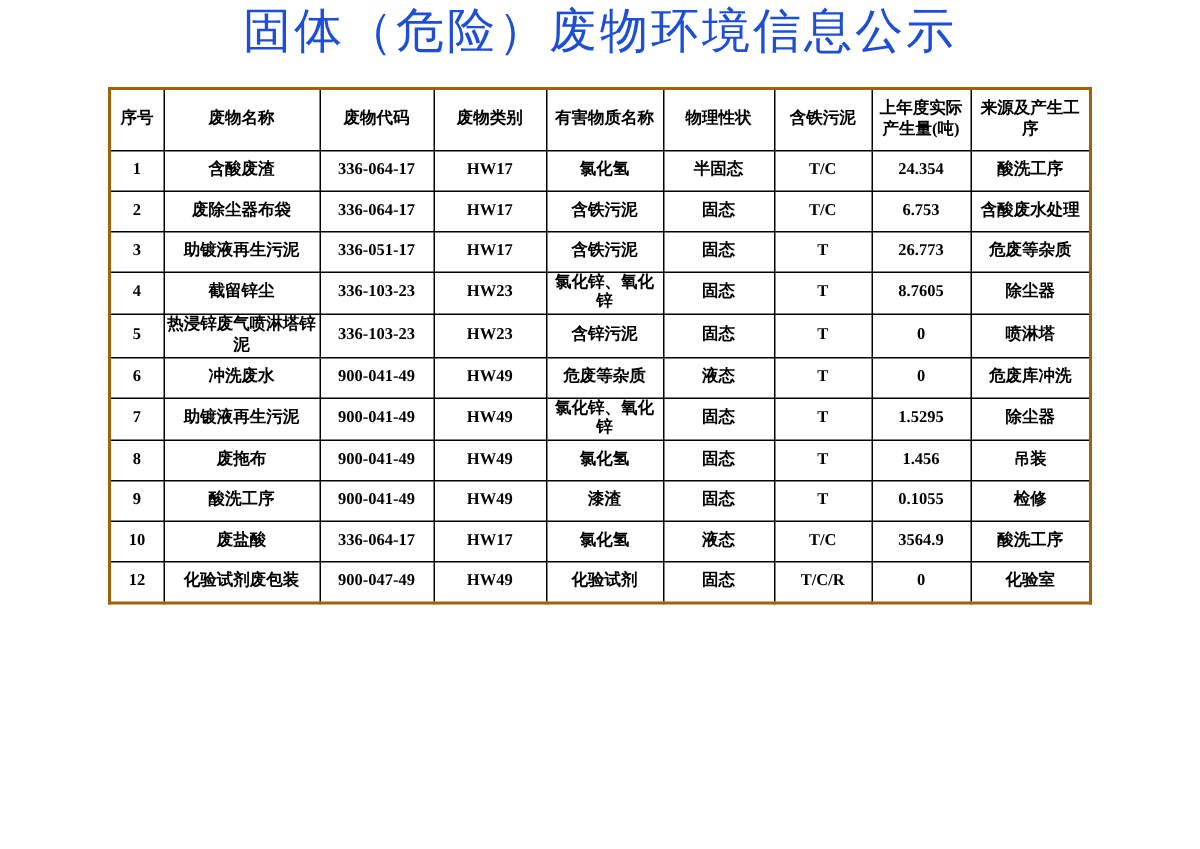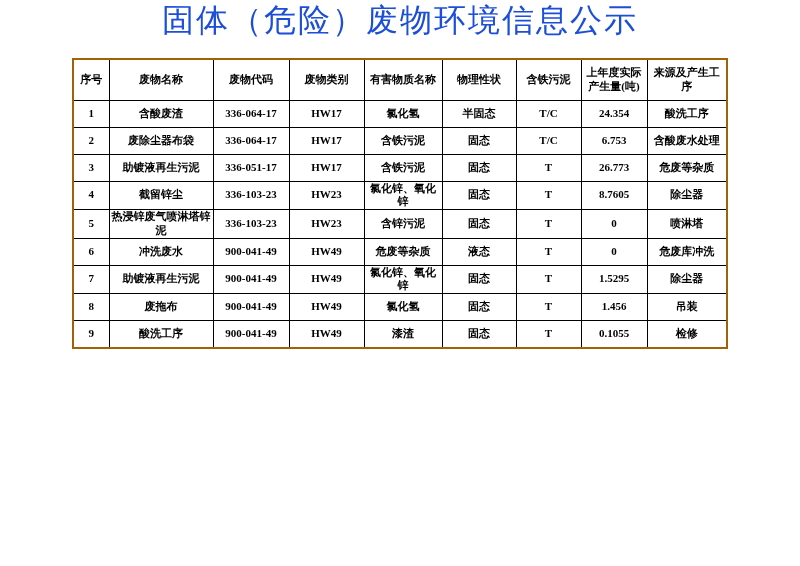--- a/index.html
+++ b/index.html
@@ -185,16 +185,38 @@
       <td>9</td>
       <td>酸洗工序</td>
       <td>900-041-49</td>
       <td>HW49</td>
       <td>漆渣</td>
       <td>固态</td>
       <td>T</td>
       <td>0.1055</td>
       <td>检修</td>
     </tr>
+        <tr>
+      <td>10</td>
+      <td>废盐酸</td>
+      <td>336-064-17</td>
+      <td>HW17</td>
+      <td>氯化氢</td>
+      <td>液态</td>
+      <td>T/C</td>
+      <td>3564.9</td>
+      <td>酸洗工序</td>
+    </tr>
+        <tr>
+      <td>12</td>
+      <td>化验试剂废包装</td>
+      <td>900-047-49</td>
+      <td>HW49</td>
+      <td>化验试剂</td>
+      <td>固态</td>
+      <td>T/C/R</td>
+      <td>0</td>
+      <td>化验室</td>
+    </tr>
       </tbody>
   </table>
 
 </div>
 
 </body></html>

